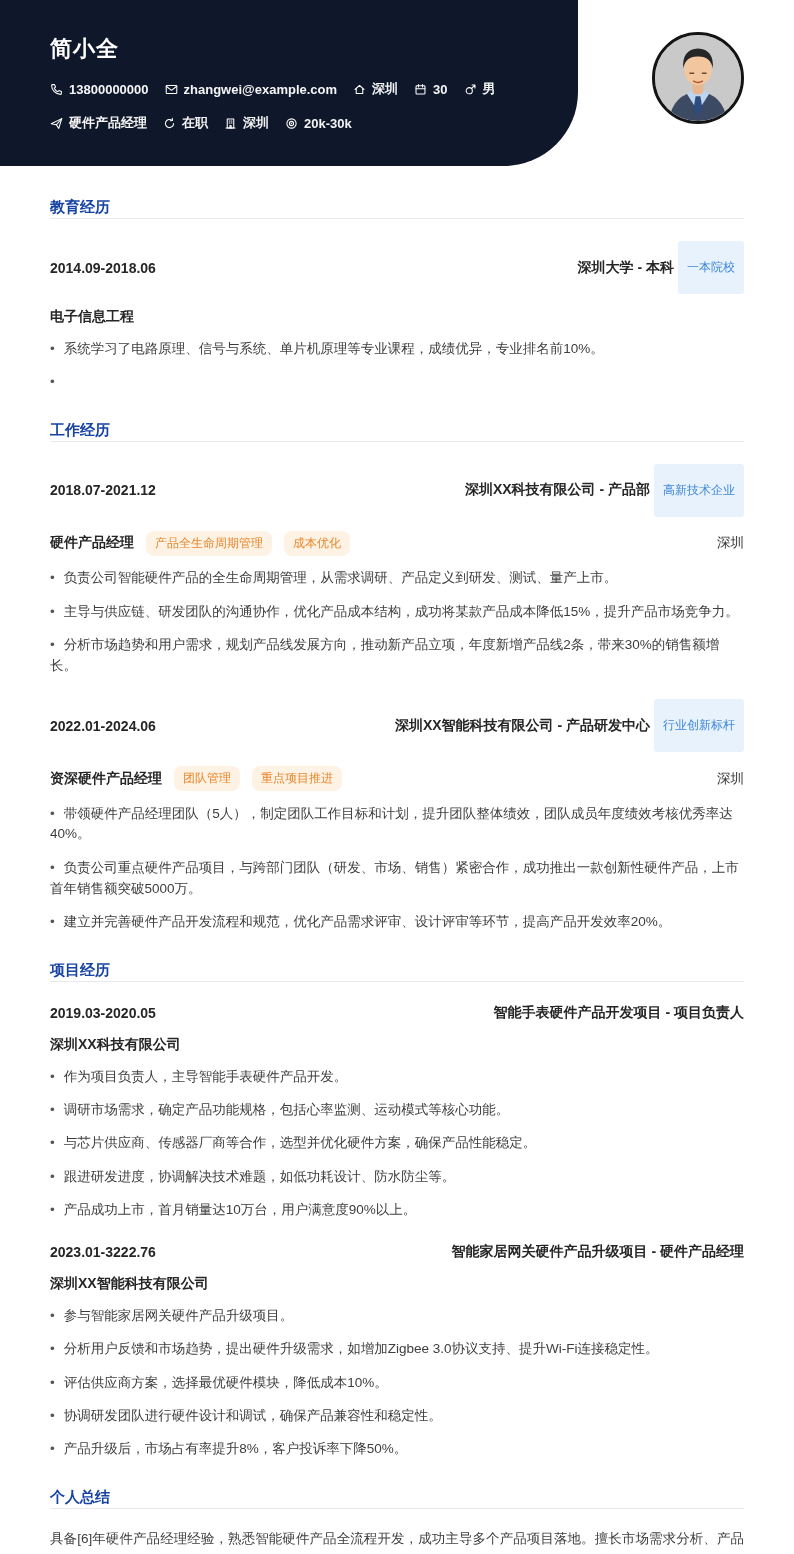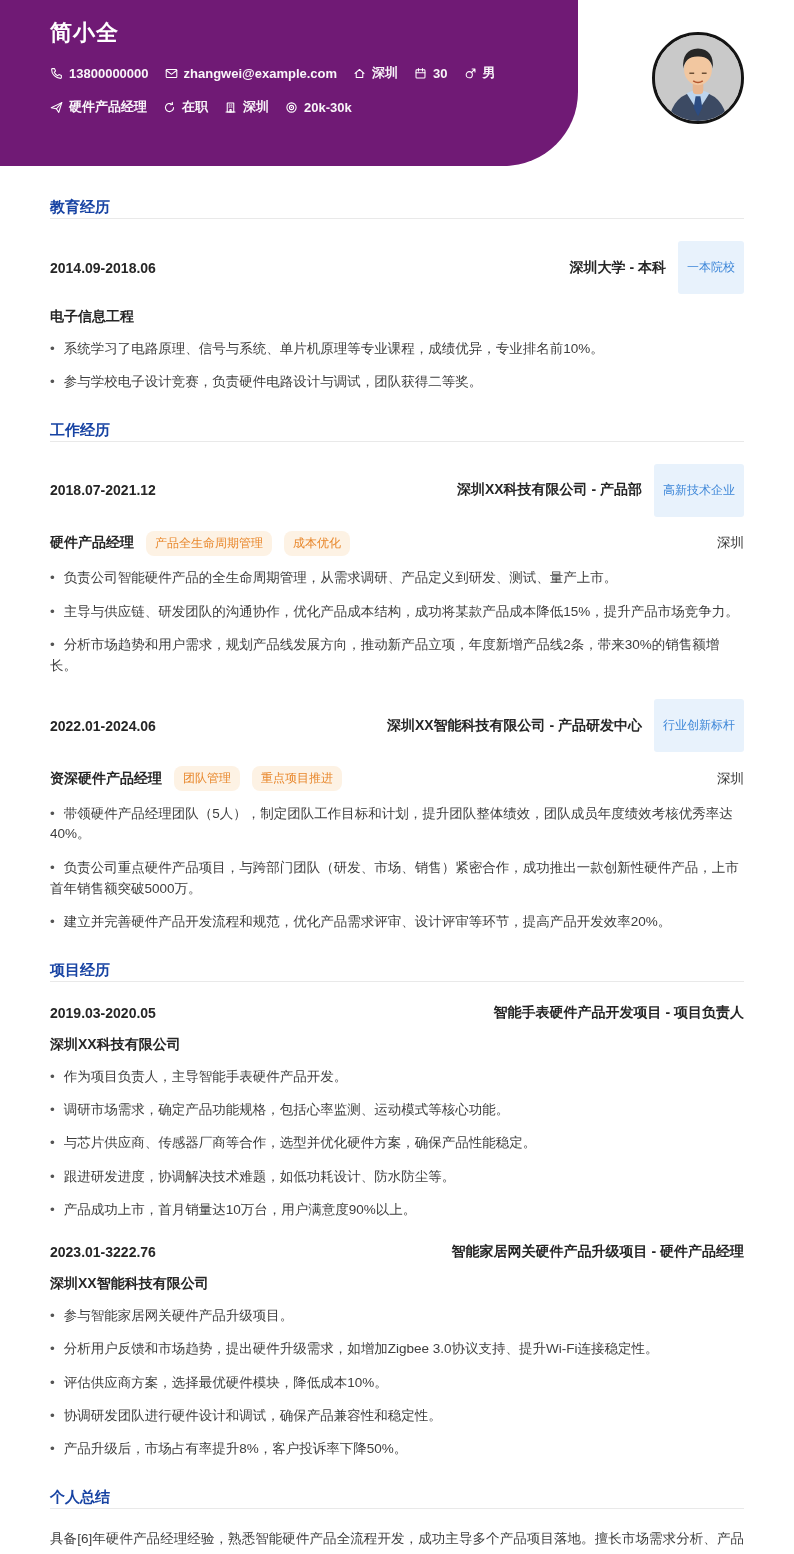--- a/index.html
+++ b/index.html
@@ -6,43 +6,43 @@
   html,body { background:#fff; }
   body {
     width:794px; min-height:1554px;
     font-family:"Liberation Sans","DejaVu Sans",sans-serif;
     color:#333; position:relative;
   }
   
   .header { position:relative; height:170px; }
   .header-blue {
     position:absolute; left:0; top:0; width:578px; height:166px;
-    background:#701a75; border-radius:0 0 74px 0;
-    padding:18px 0 0 50px; color:#fff;
+    background:#0f172a; border-radius:0 0 74px 0;
+    padding:34px 0 0 50px; color:#fff;
   }
   .name { font-size:22px; font-weight:bold; letter-spacing:1px; }
   .contact-row { display:flex; align-items:center; gap:16px; margin-top:16px; font-size:13px; color:rgba(255,255,255,.96); }
   .ci { display:inline-flex; align-items:center; gap:6px; white-space:nowrap;font-weight:bold; }
   .icon { width:13px; height:13px; flex:0 0 13px; display:block; }
   .icon * { stroke:#fff; stroke-width:1.3; fill:none; stroke-linecap:round; stroke-linejoin:round; }
   .icon .f { fill:#fff; stroke:none; }
   .avatar {
     position:absolute; left:652px; top:32px; width:92px; height:92px;
     border:3px solid #141414; border-radius:50%; overflow:hidden; background:#cbcbcb;
   }
   .avatar svg { display:block; width:100%; height:100%; }
   
   .content { padding:0 50px 26px 50px; }
   .sec-title {
     color:#1743a3; font-size:15px; font-weight:bold;
     padding-bottom:1px; border-bottom:1px solid #e9e9e9; margin-top:28px;
   }
   .entry-head { display:flex; justify-content:space-between; align-items:center; margin-top:22px; }
   .b { font-weight:bold; color:#262626; font-size:14px; }
-  .rhs { display:flex; align-items:center; gap:12px; }
+  .rhs { display:flex; align-items:center; gap:4px; }
   .badge {
     background:#e8f2fc; color:#3e87d8; font-size:12px; font-weight:normal;
     padding:18px 9px; border-radius:3px; white-space:nowrap;
   }
   .role-row { display:flex; justify-content:space-between; align-items:center; margin-top:14px; }
   .role-left { display:flex; align-items:center; gap:12px; }
   .tag {
     background:#fdf2e4; color:#e8872b; font-size:12px; padding:4px 9px;
     border-radius:8px; white-space:nowrap;
   }
@@ -154,21 +154,21 @@
         <span class="b">2014.09-2018.06</span>
         <span class="rhs">
           <span class="b">深圳大学 - 本科</span>
           <span class="badge">一本院校</span>
         </span>
       </div>
       <div class="role-row">
           <span class="b">电子信息工程</span>
         </div>
       <p class="bullet"><span class="dot"></span><span>系统学习了电路原理、信号与系统、单片机原理等专业课程，成绩优异，专业排名前10%。</span></p>
-      <p class="bullet"><span class="dot"></span><span>参与学校电子设计竞赛，负责硬件电路设计与调试，团队获得二等奖。</span></p>
+      <p class="bullet"><span class="dot"></span></p>
     </section>
 
     <section>
       <h2 class="sec-title">工作经历</h2>
 
       <div>
         <div class="entry-head">
           <span class="b">2018.07-2021.12</span>
           <span class="rhs">
             <span class="b">深圳XX科技有限公司 - 产品部</span>

